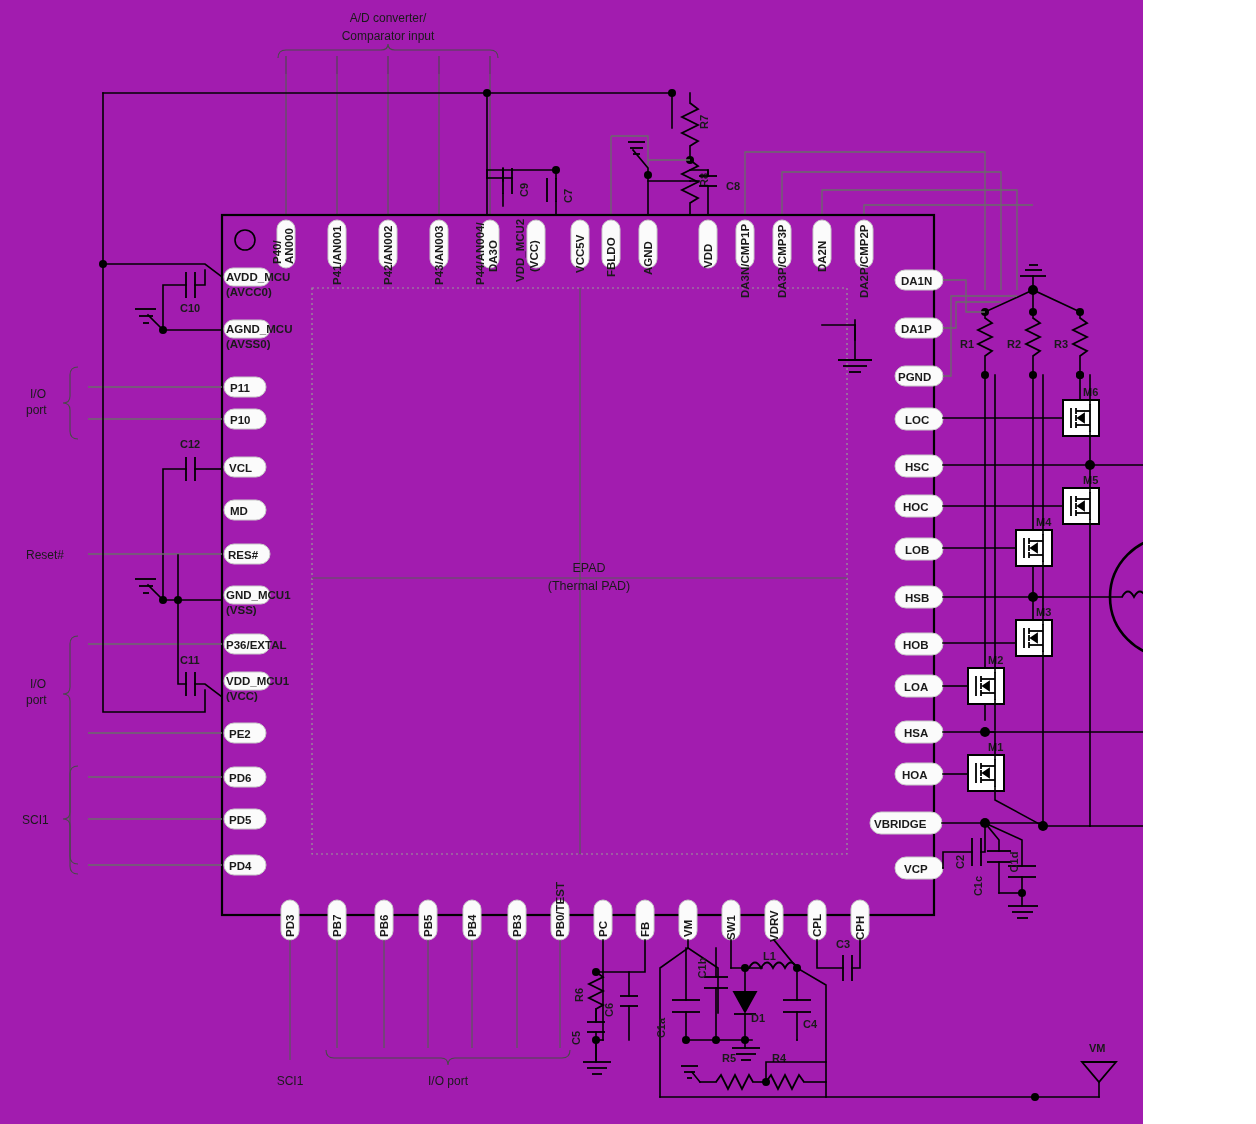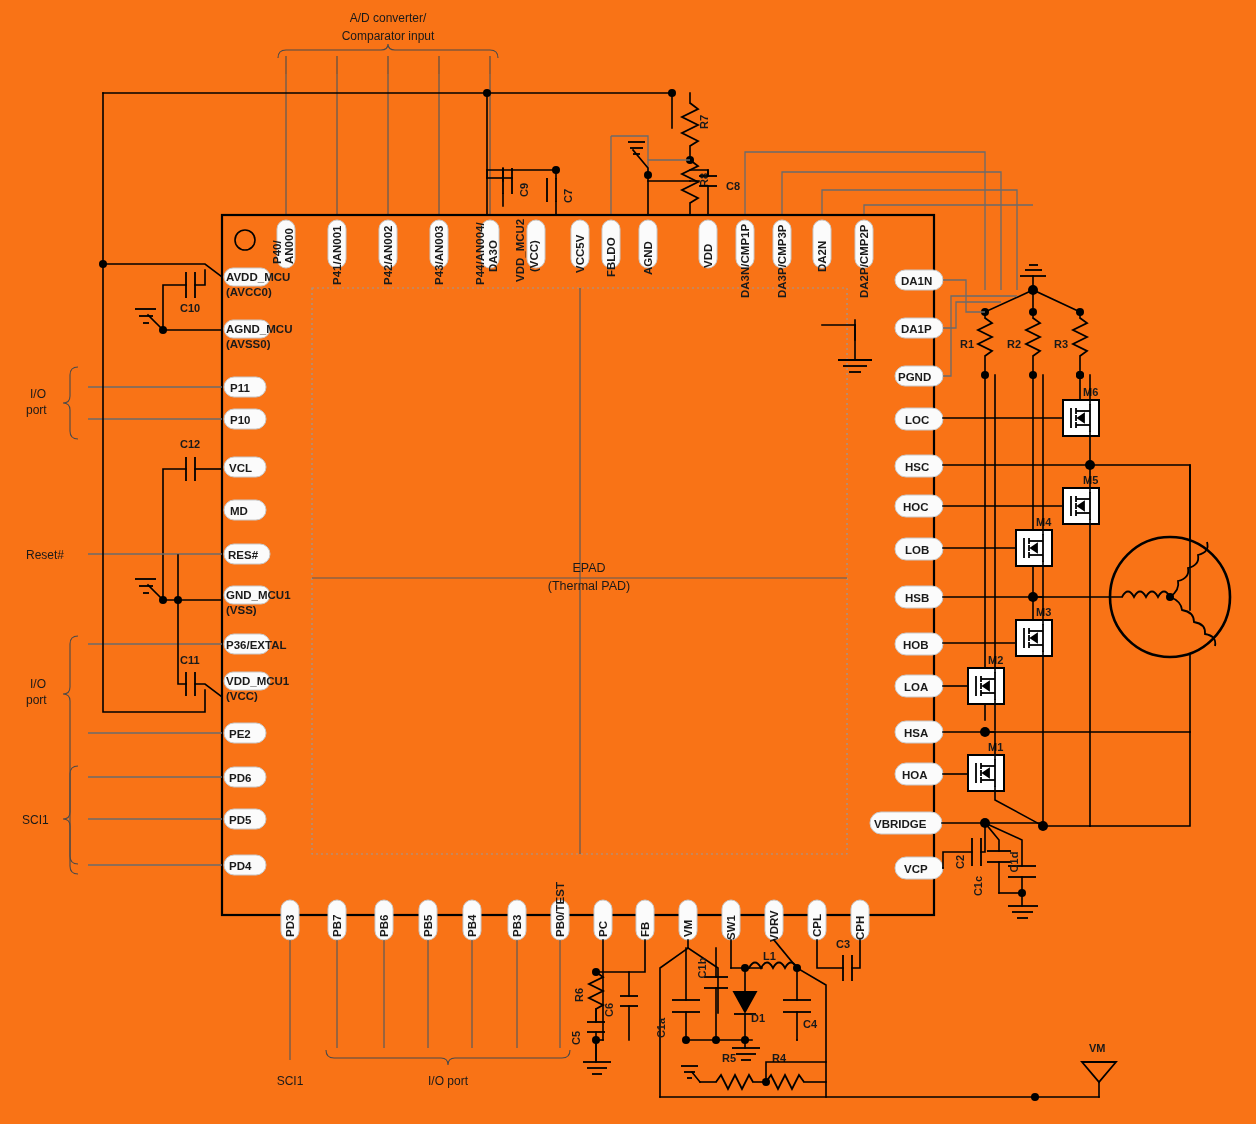--- a/index.html
+++ b/index.html
@@ -1,18 +1,18 @@
 <!DOCTYPE html>
 <html><head>
 <meta charset="utf-8">
 <title>MCU Motor Control Schematic</title>
 <style>
   html,body{margin:0;padding:0;background:#ffffff;}
   body{font-family:"Liberation Sans",sans-serif;}
-  #root{position:relative;width:1256px;height:1124px;background:#f97316;overflow:hidden;}
+  #root{position:relative;width:1143px;height:1124px;background:#a21caf;overflow:hidden;}
   svg{display:block;}
   text{font-family:"Liberation Sans",sans-serif;fill:#1a1a1a;}
   .pinlbl{font-size:11.5px;font-weight:bold;}
   .pinlbl-v{font-size:11.5px;font-weight:bold;}
   .grouplbl{font-size:12px;}
   .complbl{font-size:11px;font-weight:bold;}
   .complbl-v{font-size:11px;font-weight:bold;}
   .epadlbl{font-size:12.5px;}
   .wire{stroke:#000;stroke-width:1.6;fill:none;stroke-linecap:square;}
   .wire-thin{stroke:#5a5a5a;stroke-width:1.2;fill:none;}

